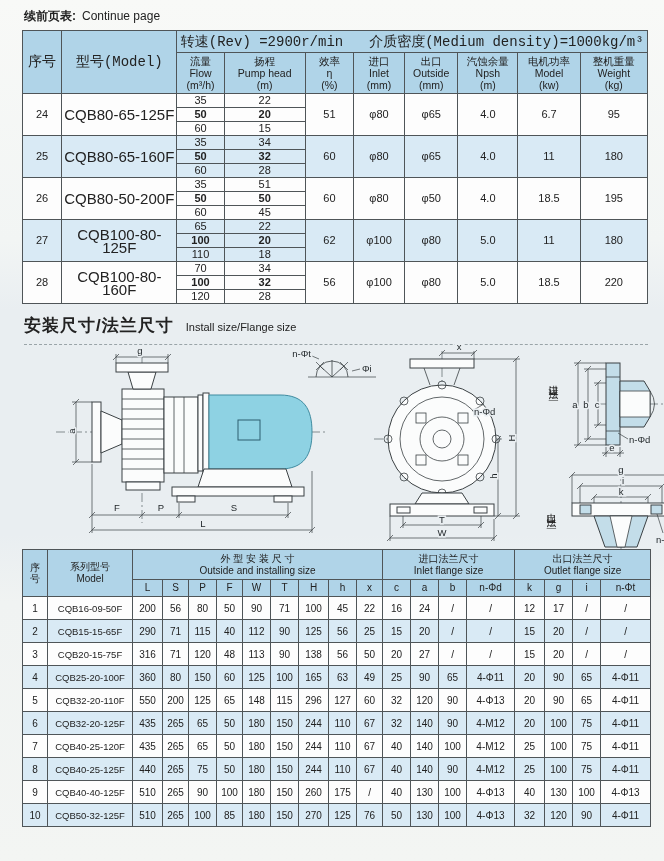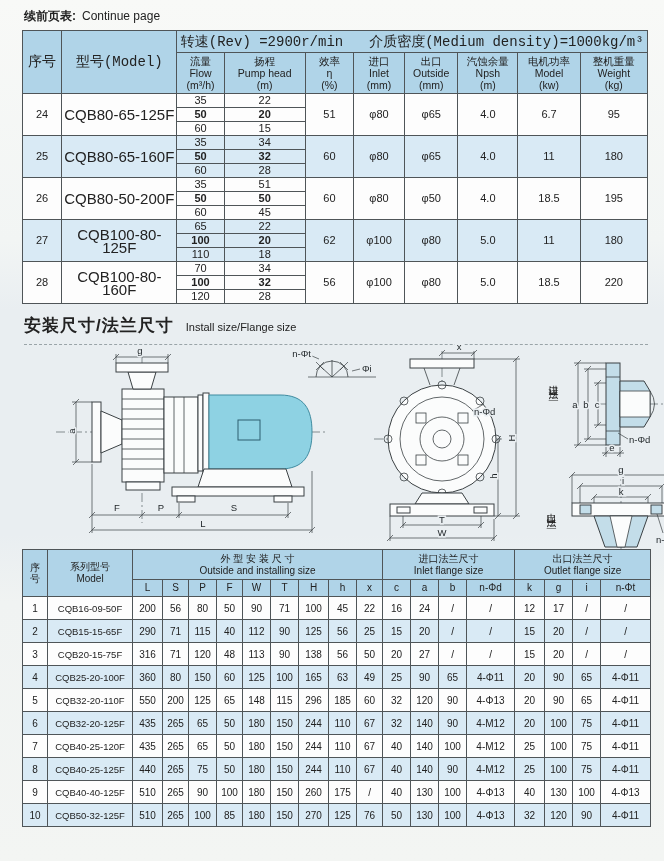--- a/index.html
+++ b/index.html
@@ -635,21 +635,21 @@
         <tr>
           <td>5</td>
           <td class="c-model">CQB32-20-110F</td>
           <td>550</td>
           <td>200</td>
           <td>125</td>
           <td>65</td>
           <td>148</td>
           <td>115</td>
           <td>296</td>
-          <td>185</td>
+          <td>127</td>
           <td>60</td>
           <td>32</td>
           <td>120</td>
           <td>90</td>
           <td>4-Φ13</td>
           <td>20</td>
           <td>90</td>
           <td>65</td>
           <td>4-Φ11</td>
         </tr>

